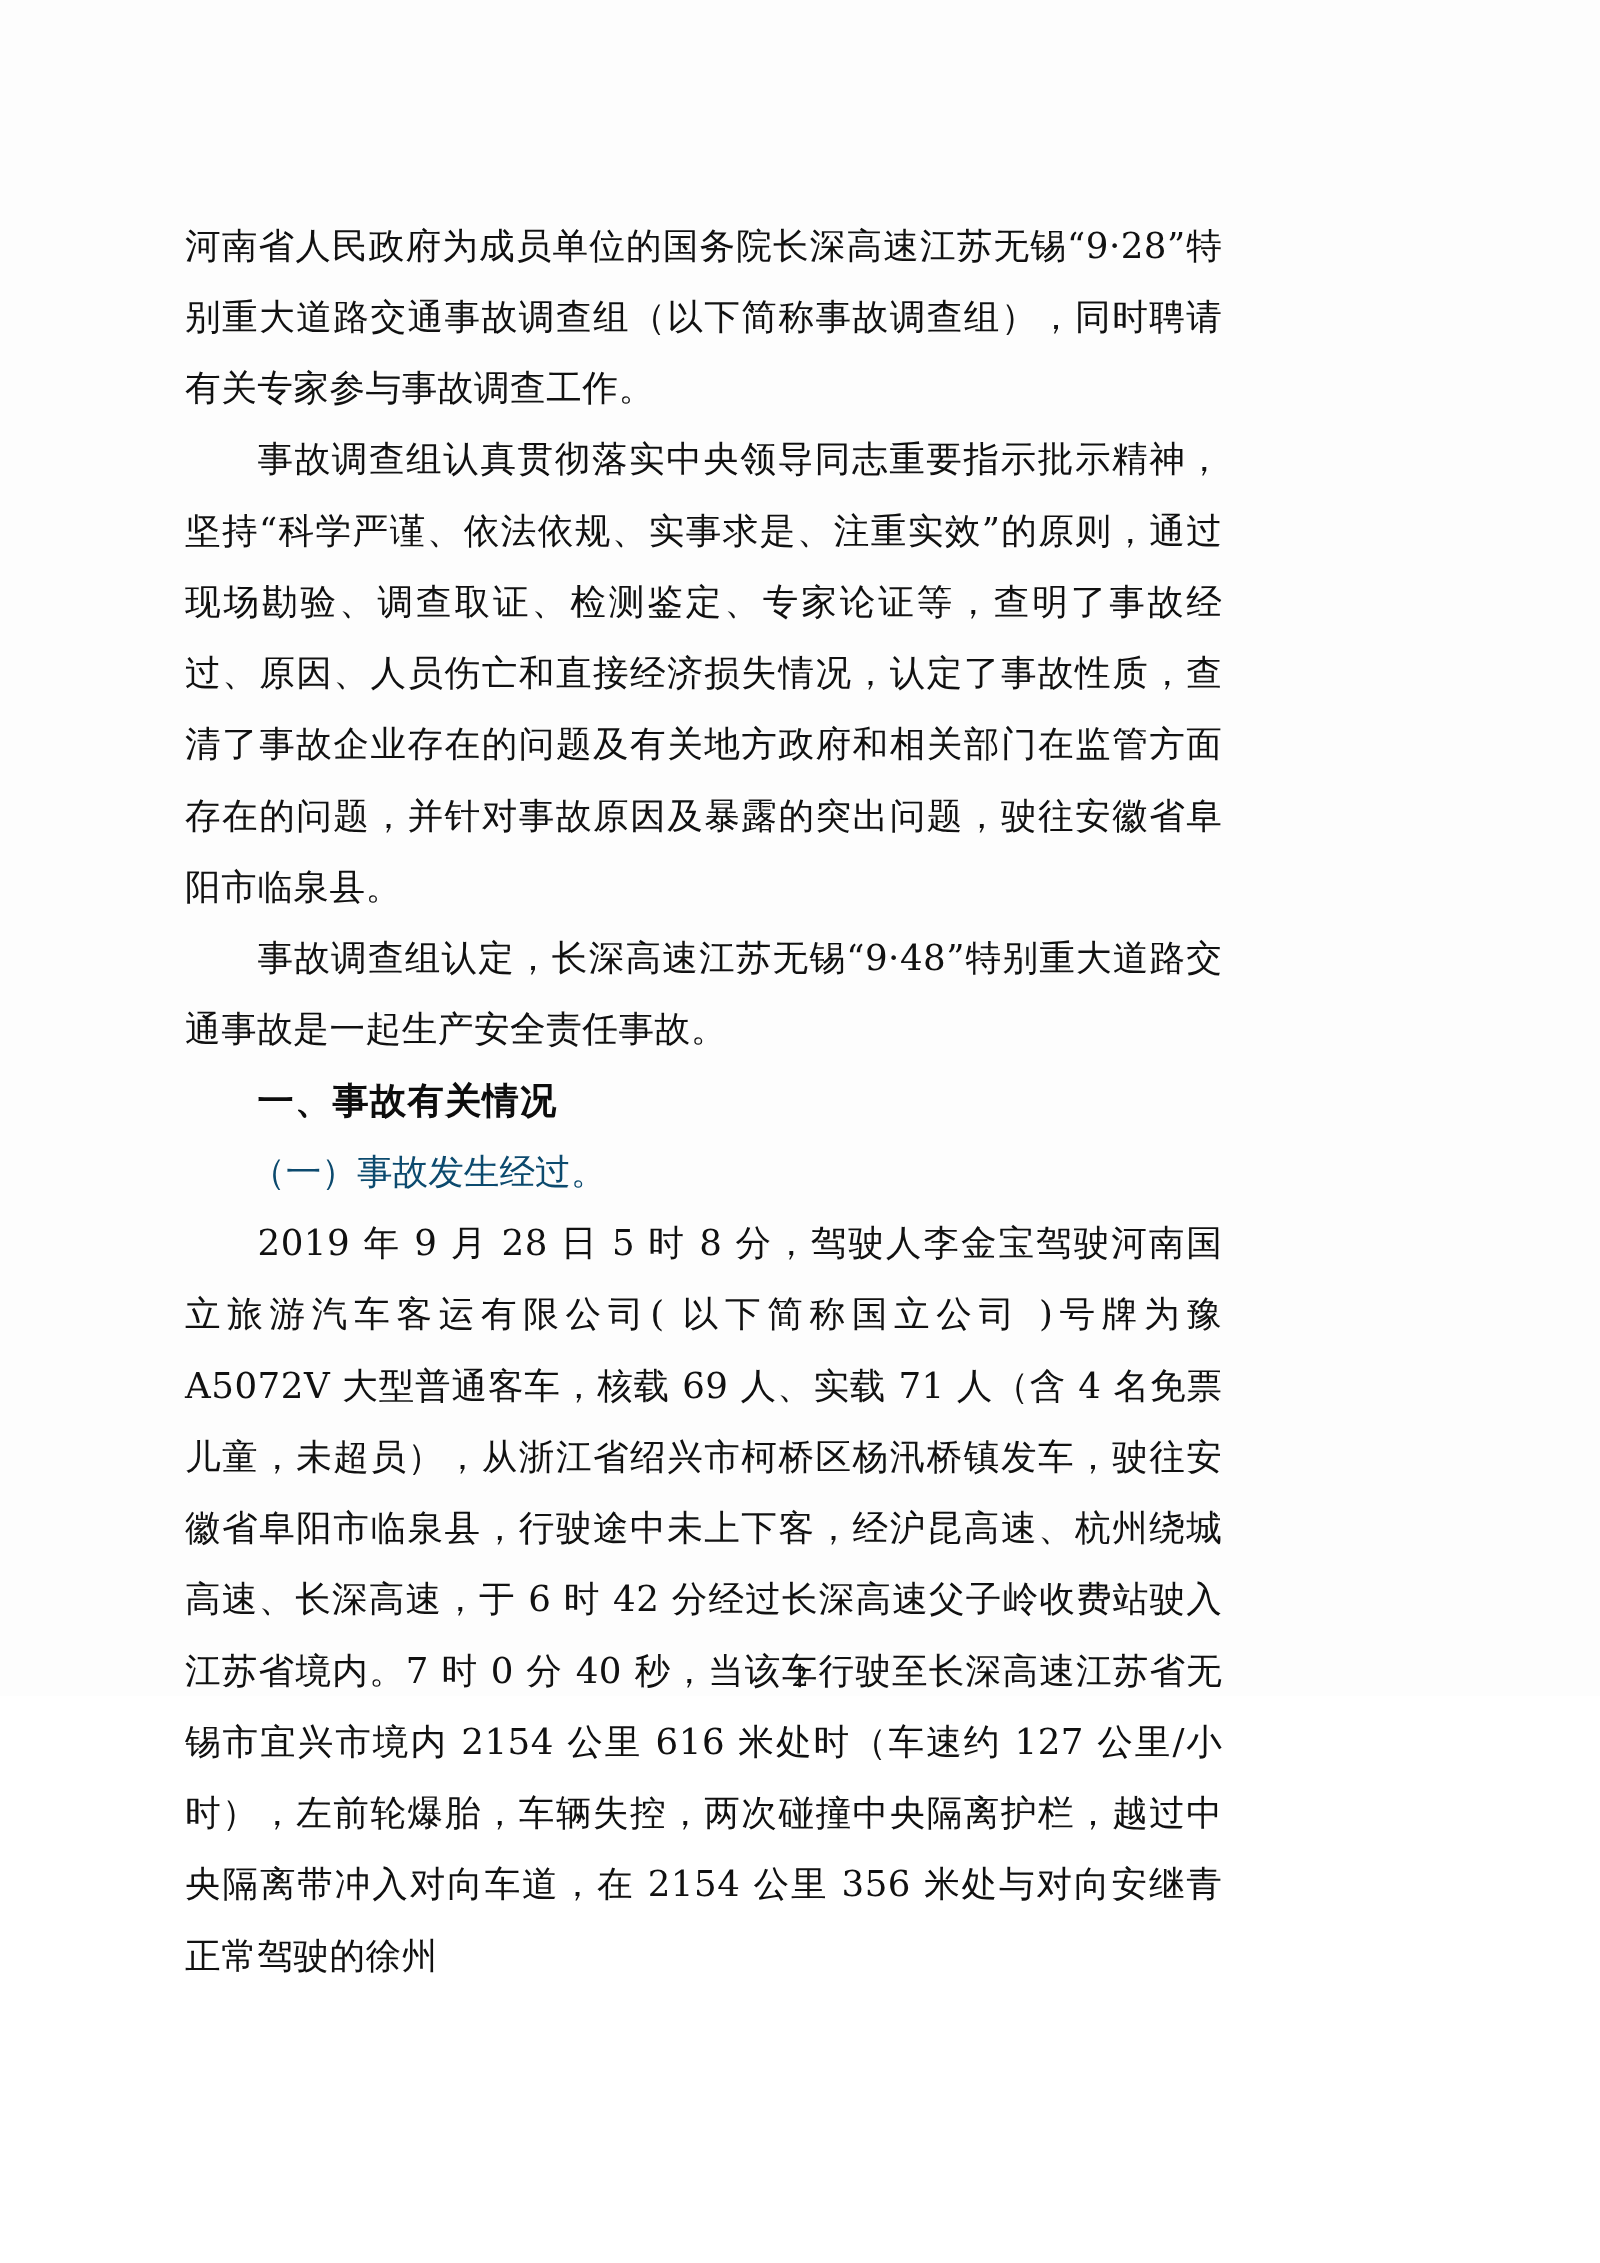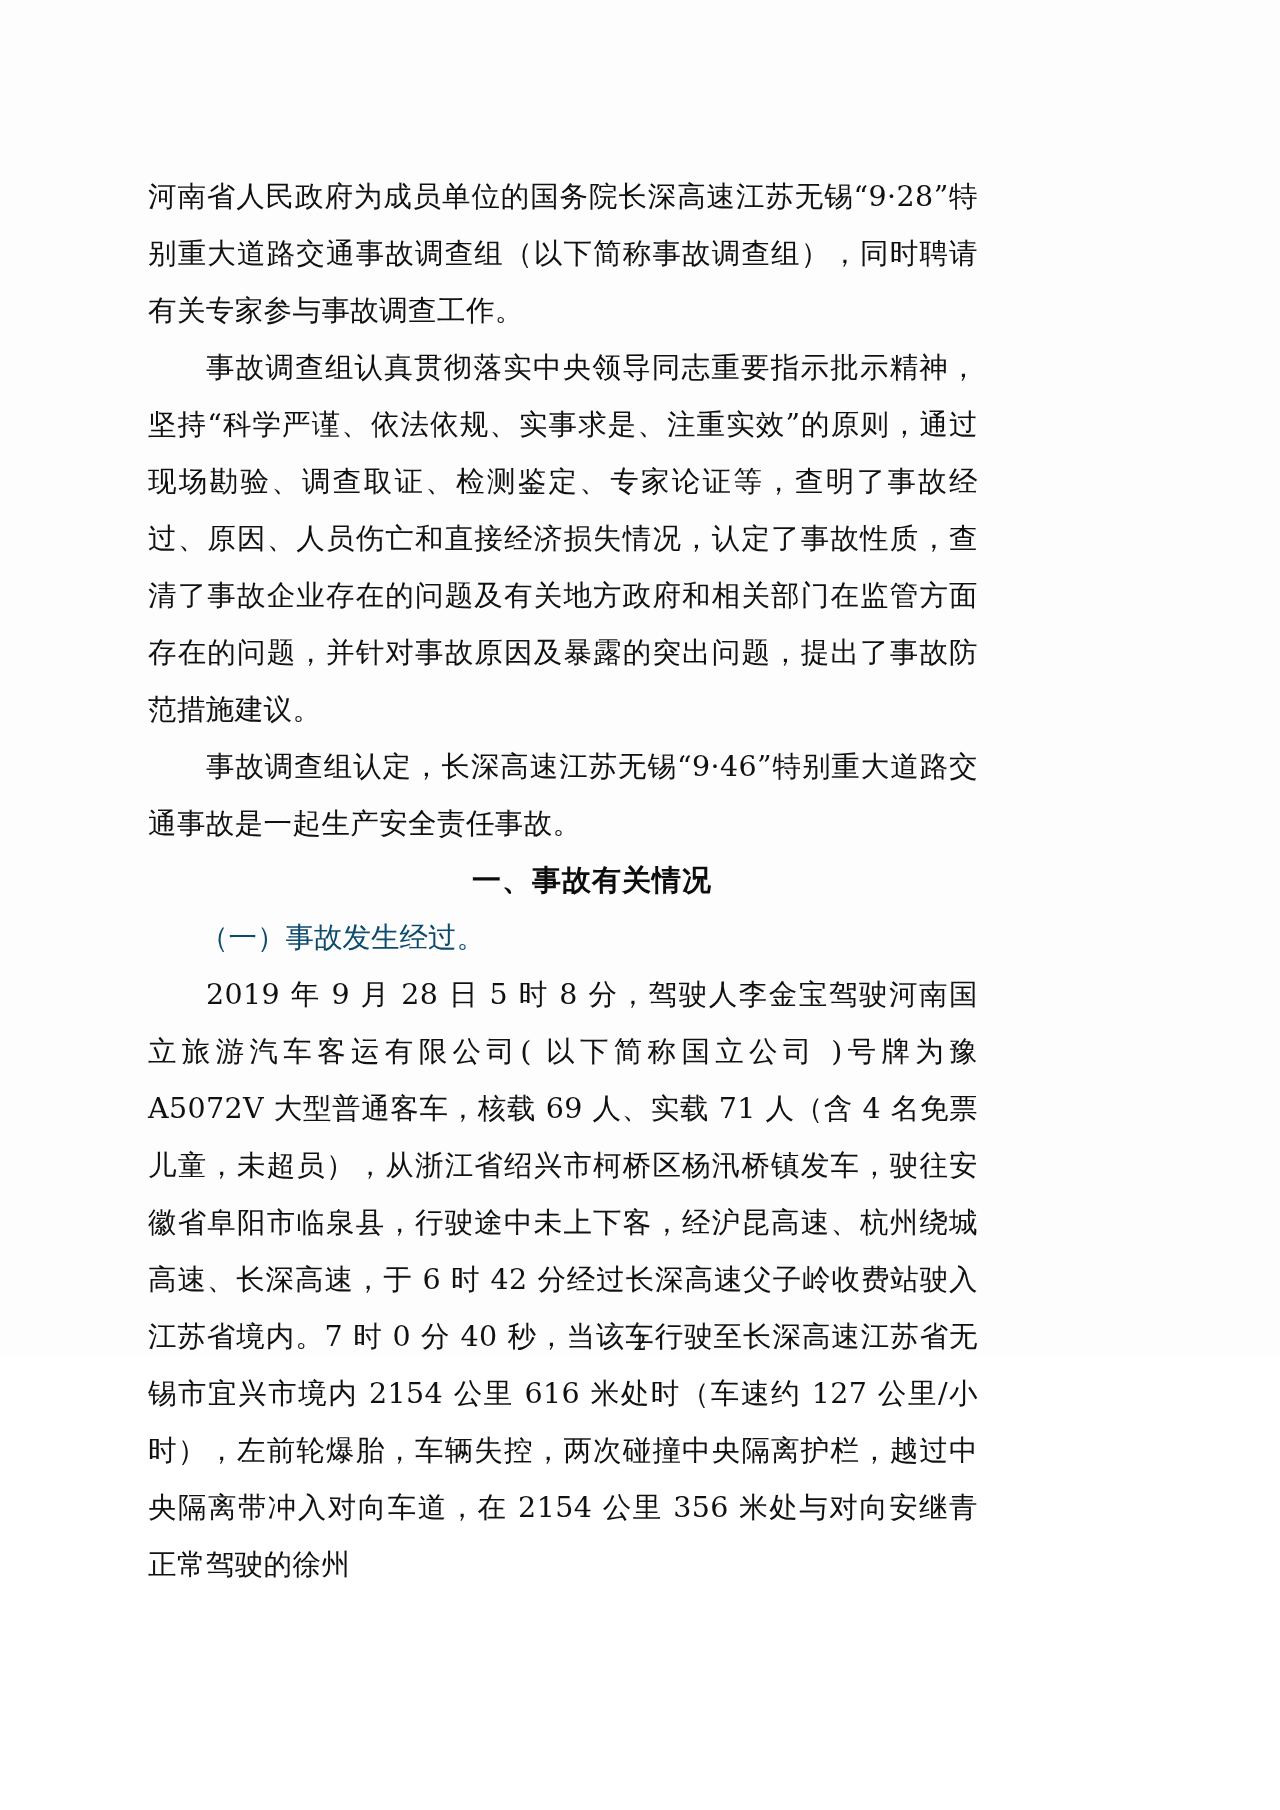--- a/index.html
+++ b/index.html
@@ -44,21 +44,20 @@
   }
   h2.heading {
     margin: 0;
     font-size: 29px;
     line-height: 57px;
     font-weight: bold;
     text-indent: 58px;
     font-family: "DejaVu Sans", "Liberation Sans", sans-serif;
     letter-spacing: 1px;
     color: #0d0d0d;
-    text-align: center;
   }
   p.subheading {
     margin: 0;
     font-size: 28.5px;
     line-height: 57px;
     text-indent: 52px;
     color: #0c4a6e;
   }
   .page-number {
     position: absolute;
@@ -72,23 +71,23 @@
   }
 </style>
 </head>
 <body>
 
 <div class="page">
   <div class="content">
 
     <p class="para">河南省人民政府为成员单位的国务院长深高速江苏无锡“9·28”特别重大道路交通事故调查组（以下简称事故调查组），同时聘请有关专家参与事故调查工作。</p>
 
-    <p class="para indent">事故调查组认真贯彻落实中央领导同志重要指示批示精神，坚持“科学严谨、依法依规、实事求是、注重实效”的原则，通过现场勘验、调查取证、检测鉴定、专家论证等，查明了事故经过、原因、人员伤亡和直接经济损失情况，认定了事故性质，查清了事故企业存在的问题及有关地方政府和相关部门在监管方面存在的问题，并针对事故原因及暴露的突出问题，提出了事故防范措施建议。</p>
+    <p class="para indent">事故调查组认真贯彻落实中央领导同志重要指示批示精神，坚持“科学严谨、依法依规、实事求是、注重实效”的原则，通过现场勘验、调查取证、检测鉴定、专家论证等，查明了事故经过、原因、人员伤亡和直接经济损失情况，认定了事故性质，查清了事故企业存在的问题及有关地方政府和相关部门在监管方面存在的问题，并针对事故原因及暴露的突出问题，驶往安徽省阜阳市临泉县。</p>
 
-    <p class="para indent">事故调查组认定，长深高速江苏无锡“9·46”特别重大道路交通事故是一起生产安全责任事故。</p>
+    <p class="para indent">事故调查组认定，长深高速江苏无锡“9·48”特别重大道路交通事故是一起生产安全责任事故。</p>
 
     <h2 class="heading">一、事故有关情况</h2>
 
     <p class="subheading">（一）事故发生经过。</p>
 
     <p class="para indent">2019 年 9 月 28 日 5 时 8 分，驾驶人李金宝驾驶河南国立旅游汽车客运有限公司( 以下简称国立公司 )号牌为豫 A5072V 大型普通客车，核载 69 人、实载 71 人（含 4 名免票儿童，未超员），从浙江省绍兴市柯桥区杨汛桥镇发车，驶往安徽省阜阳市临泉县，行驶途中未上下客，经沪昆高速、杭州绕城高速、长深高速，于 6 时 42 分经过长深高速父子岭收费站驶入江苏省境内。7 时 0 分 40 秒，当该车行驶至长深高速江苏省无锡市宜兴市境内 2154 公里 616 米处时（车速约 127 公里/小时），左前轮爆胎，车辆失控，两次碰撞中央隔离护栏，越过中央隔离带冲入对向车道，在 2154 公里 356 米处与对向安继青正常驾驶的徐州</p>
 
   </div>
 
   <div class="page-number">2</div>

